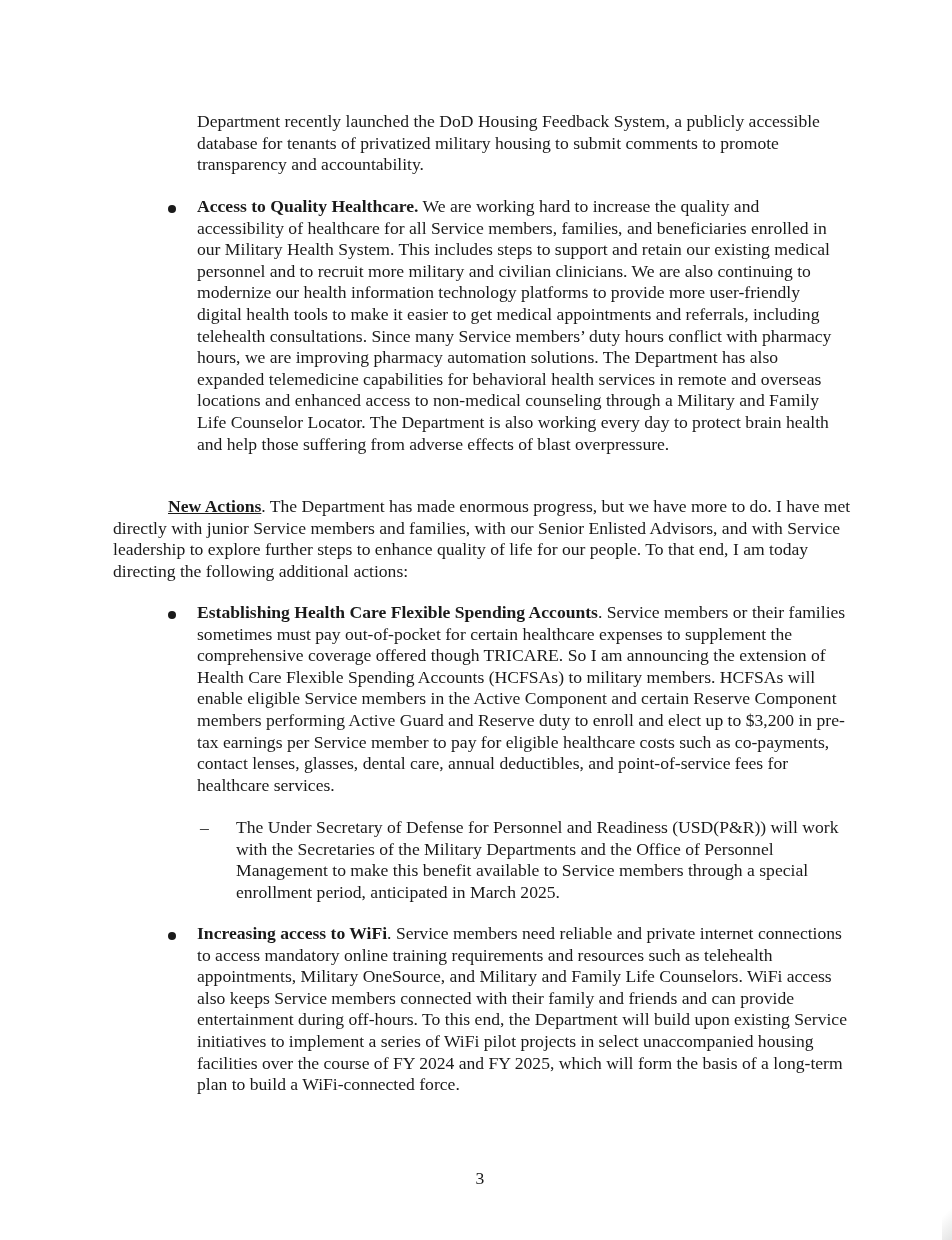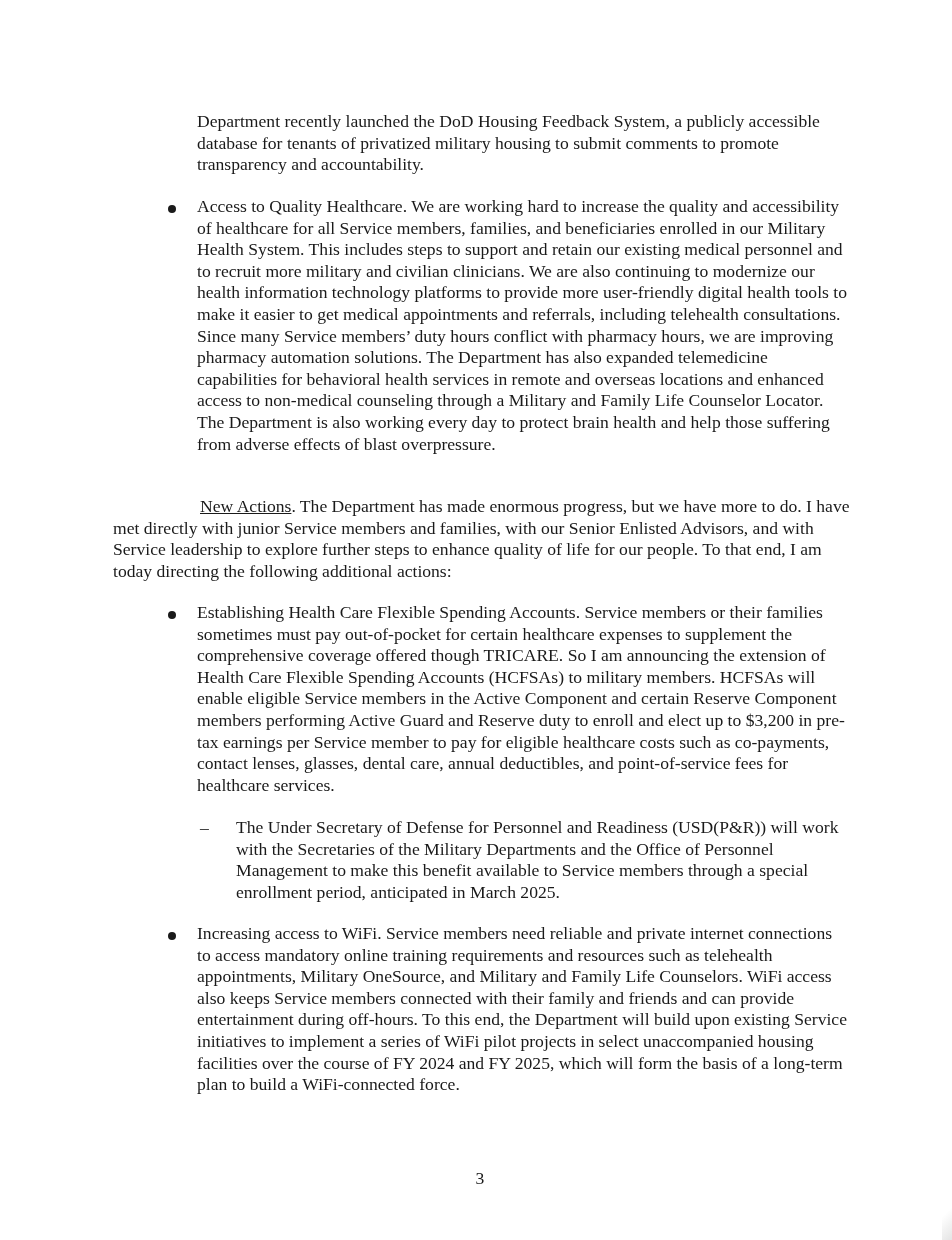--- a/index.html
+++ b/index.html
@@ -9,22 +9,22 @@
     color: #1a1a1a; font-size: 17.6px; line-height: 21.6px;
   }
   .page { position: absolute; left: 0; top: 0; width: 952px; height: 1013px; }
   .para { position: absolute; margin: 0; }
   .indent-text { left: 197px; width: 650px; }
   .bullet-dot {
     position: absolute; left: 168px; width: 8px; height: 8px; border-radius: 50%;
     background: #1a1a1a;
   }
   .dash { position: absolute; left: 200px; }
-  b { font-weight: normal; }
-  .u { text-decoration: underline; font-weight: normal; margin-left: 32px; }
+  b { font-weight: bold; }
+  .u { text-decoration: underline; font-weight: bold; }
   .page-number { position: absolute; left: 470px; top: 1168px; width: 20px; text-align: center; }
   .edge-shadow {
     position: absolute; right: 0; top: 1195px; width: 10px; height: 45px;
     background: linear-gradient(135deg, transparent 40%, #e4e4e4 100%);
   }
 </style>
 </head>
 <body>
 
 <div class="page">

